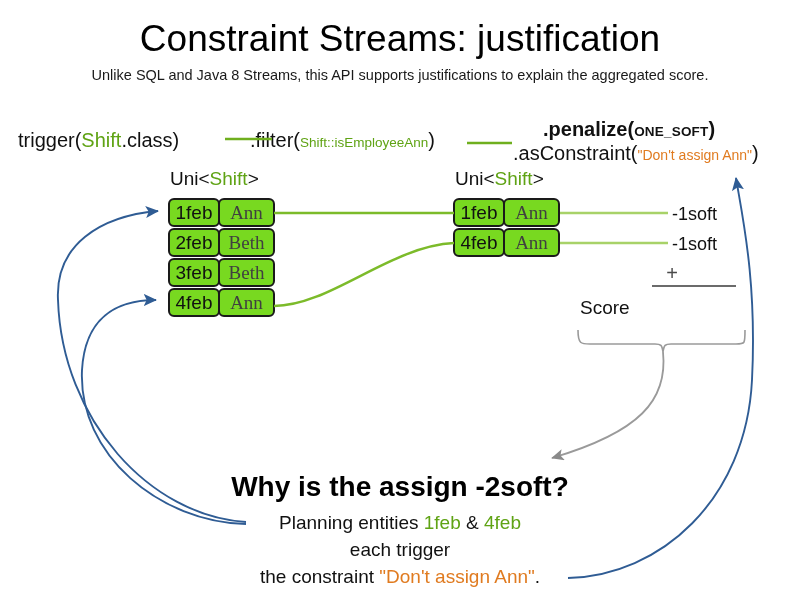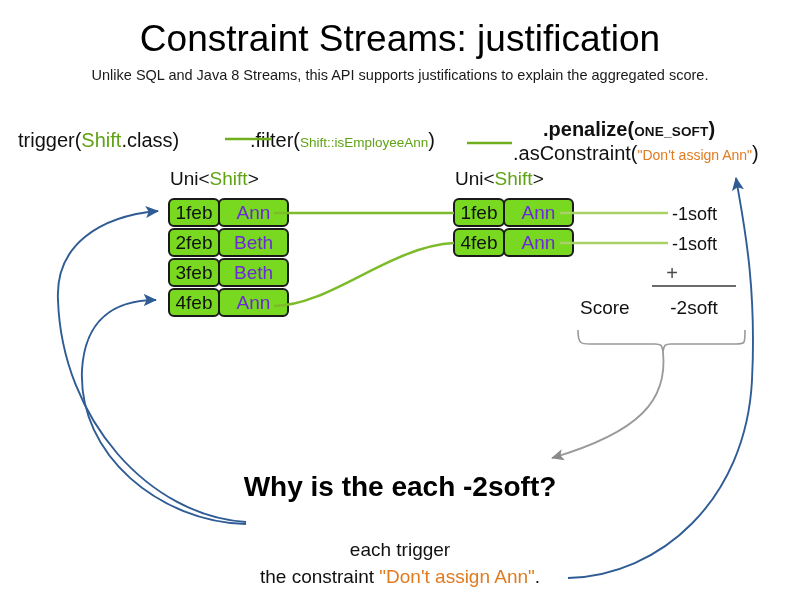--- a/index.html
+++ b/index.html
@@ -95,21 +95,21 @@
     box-sizing: border-box;
     background: #78D920;
     border: 2px solid #1a1a1a;
     border-radius: 6px;
     font-size: 19px;
     line-height: 25px;
     text-align: center;
     overflow: hidden;
   }
   .cell-date { left: 0;    width: 52px; color: #111; }
-  .cell-name { left: 50px; width: 71px; color: #6d28d9; }
+  .cell-name { left: 50px; width: 57px; color: #404040; font-family: Liberation Serif, serif; }
 
   
   .soft-val {
     position: absolute;
     font-size: 18px;
     line-height: 22px;
     color: #111;
     white-space: nowrap;
   }
   #soft-1 { left: 672px; top: 203px; }
@@ -231,24 +231,24 @@
       <div class="cell cell-date">4feb</div>
       <div class="cell cell-name">Ann</div>
     </div>
   </div>
 
   <div class="soft-val" id="soft-1">-1soft</div>
   <div class="soft-val" id="soft-2">-1soft</div>
   <div id="plus-sign">+</div>
   <div id="sum-rule"></div>
   <div id="score-label">Score</div>
-  <div id="score-total">-2soft</div>
-
-  <div id="why-heading">Why is the each -2soft?</div>
-
+
+  <div id="why-heading">Why is the assign -2soft?</div>
+
+  <div class="why-line" id="why-line-1"><span>Planning entities </span><span class="t-green">1feb</span><span> &amp; </span><span class="t-green">4feb</span></div>
 
   <div class="why-line" id="why-line-2">each trigger</div>
 
   <div class="why-line" id="why-line-3"><span>the constraint </span><span class="t-orange">"Don't assign Ann"</span><span>.</span></div>
 
   <svg class="overlay" viewBox="0 0 800 600">
     <defs>
       <marker id="arrow-blue" markerWidth="9" markerHeight="9" refX="6.5" refY="3.2" orient="auto" markerUnits="strokeWidth">
         <path d="M0,0 L7,3.2 L0,6.4 L1.6,3.2 Z" fill="#2F5C94"></path>
       </marker>

